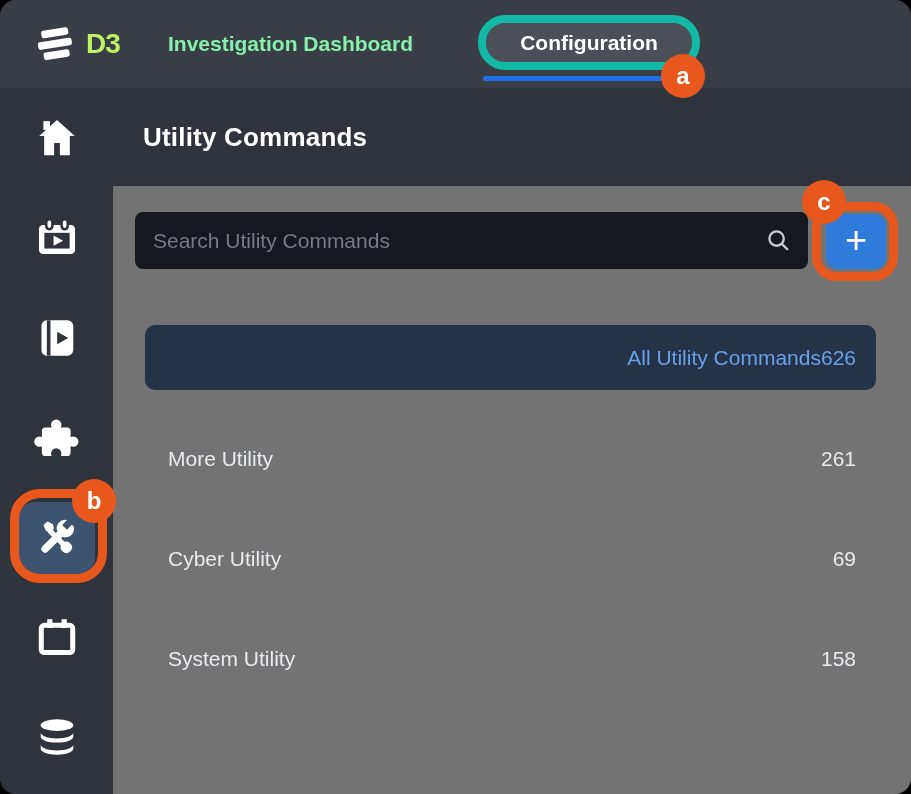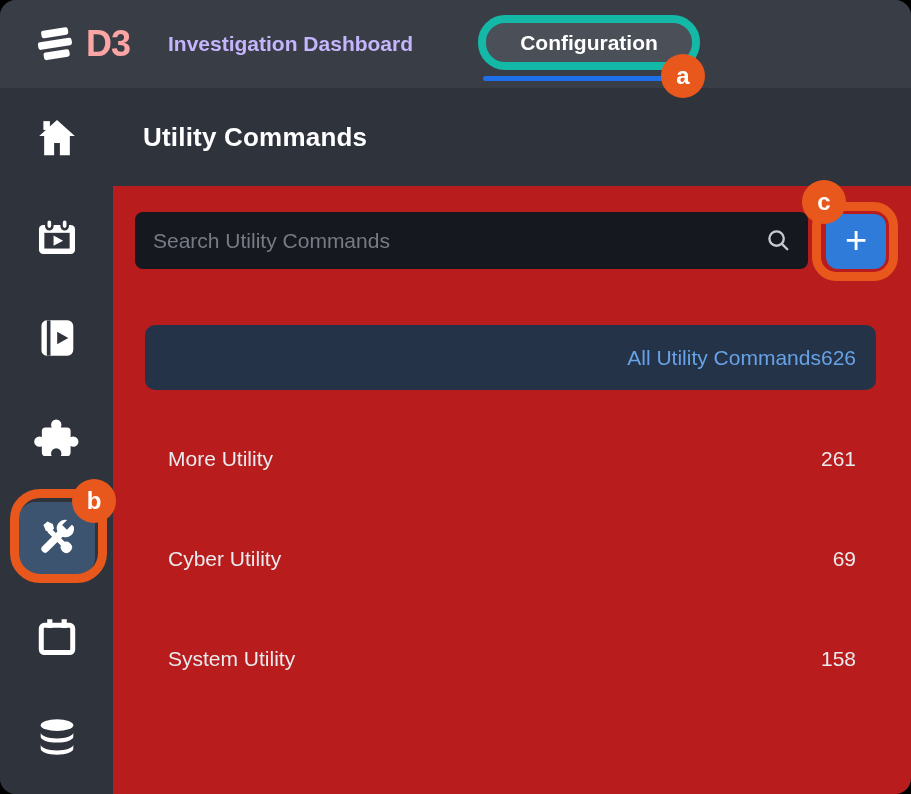--- a/index.html
+++ b/index.html
@@ -4,40 +4,40 @@
 <style>
   * { margin:0; padding:0; box-sizing:border-box; }
   body { background:#000; font-family:"Liberation Sans", sans-serif; }
   .window {
     position:relative; width:911px; height:794px;
     background:#2f333c; border-radius:16px; overflow:hidden;
   }
   
   .header { position:absolute; left:0; top:0; right:0; height:88px; background:#393d45; }
   .logo { position:absolute; left:30px; top:0; height:88px; display:flex; align-items:center; gap:6px; cursor:pointer; }
-  .logo-text { color:#fca5a5; font-size:36px; font-weight:800; letter-spacing:-1px; line-height:1; }
-  .nav-item { position:absolute; top:0; height:88px; display:flex; align-items:center; color:#c4b5fd; font-size:21px; font-weight:700; cursor:pointer; }
+  .logo-text { color:#bef264; font-size:28px; font-weight:800; letter-spacing:-1px; line-height:1; }
+  .nav-item { position:absolute; top:0; height:88px; display:flex; align-items:center; color:#86efac; font-size:21px; font-weight:700; cursor:pointer; }
   .nav-dashboard { left:168px; }
   .nav-more { left:716px; gap:9px; }
   .config-tab {
     position:absolute; left:478px; top:15px; width:222px; height:55px;
     background:#4a4f58; border:8px solid #14b8a6; border-radius:27px;
     display:flex; align-items:center; justify-content:center;
     color:#fff; font-size:21px; font-weight:700; cursor:pointer; z-index:20;
   }
   .tab-underline { position:absolute; left:483px; top:76px; width:184px; height:5px; background:#1e6fe8; border-radius:3px; z-index:10; }
   
   .sidebar { position:absolute; left:0; top:88px; width:113px; bottom:0; background:#2f333c; display:flex; flex-direction:column; }
   .side-item { height:100px; display:flex; align-items:center; justify-content:center; cursor:pointer; }
   .side-item svg { width:46px; height:46px; }
   .tool-tile { width:76px; height:72px; background:#3d5471; border-radius:16px; display:flex; align-items:center; justify-content:center; }
   .tool-tile svg { width:44px; height:44px; }
   
   .page-title { position:absolute; left:143px; top:122px; color:#fff; font-size:26px; font-weight:700; letter-spacing:.2px; }
-  .panel { position:absolute; left:113px; top:186px; right:0; bottom:0; background:#b91c1c; }
+  .panel { position:absolute; left:113px; top:186px; right:0; bottom:0; background:#737373; }
   .search-box {
     position:absolute; left:22px; top:26px; width:673px; height:57px;
     background:#15181f; border-radius:8px; display:flex; align-items:center; padding:0 16px 0 18px;
   }
   .search-box input {
     flex:1; background:transparent; border:none; outline:none;
     color:#dfe2e6; font-size:21px; font-family:"Liberation Sans", sans-serif;
   }
   .search-box input::placeholder { color:#767b84; opacity:1; }
   .search-box svg { width:27px; height:27px; flex:none; }

